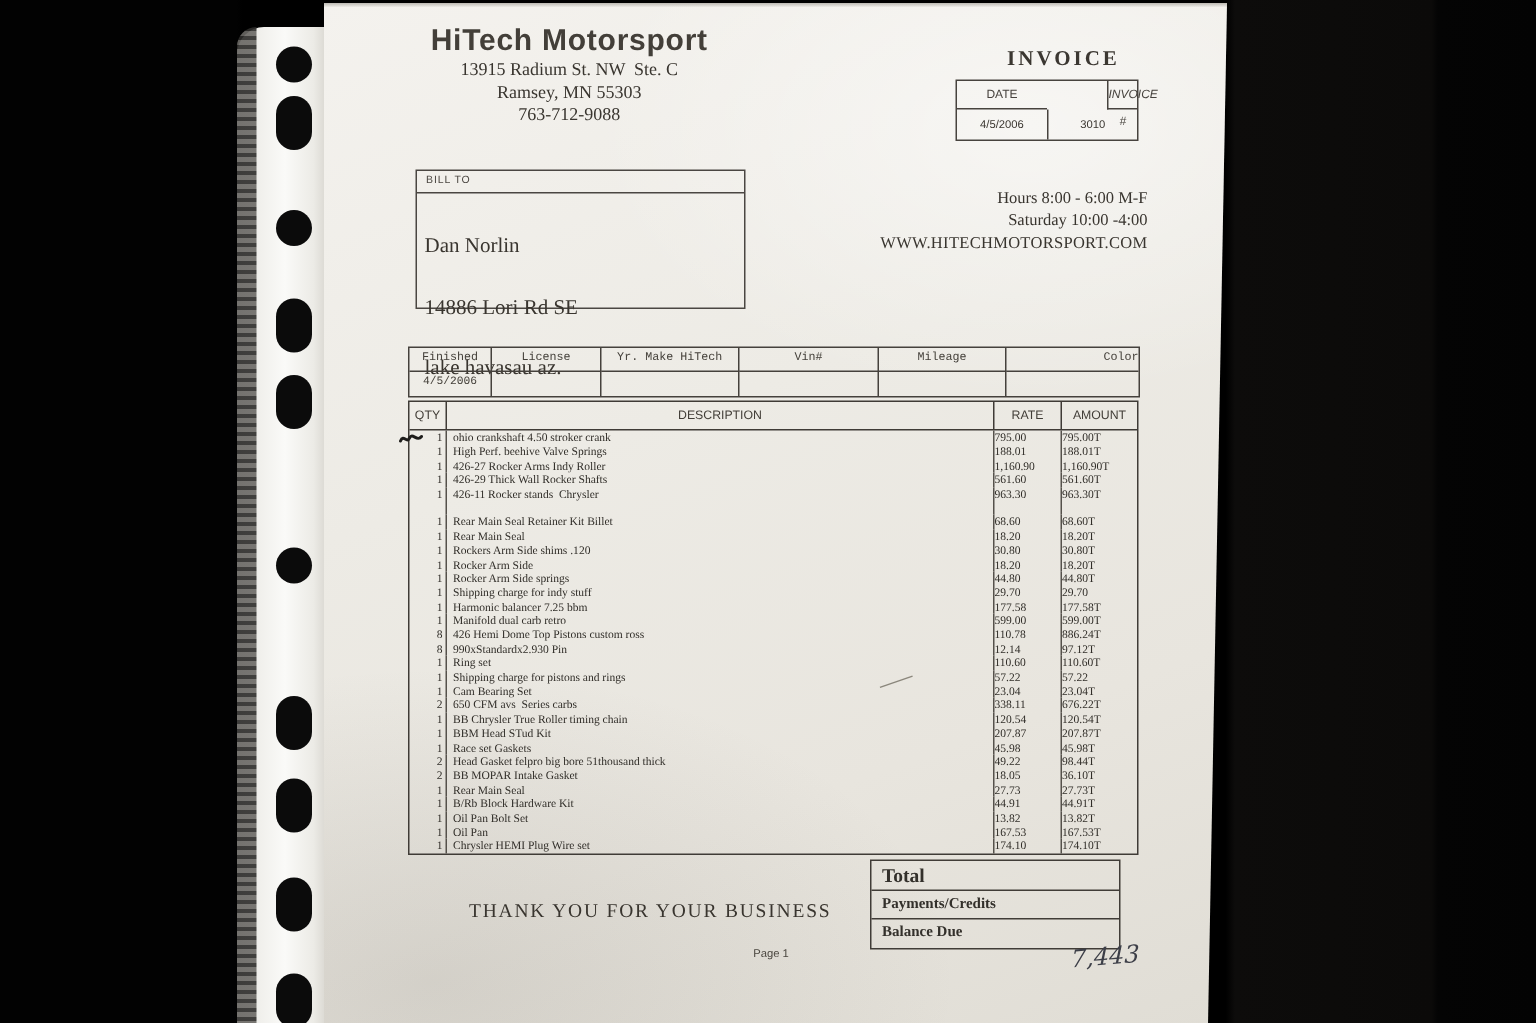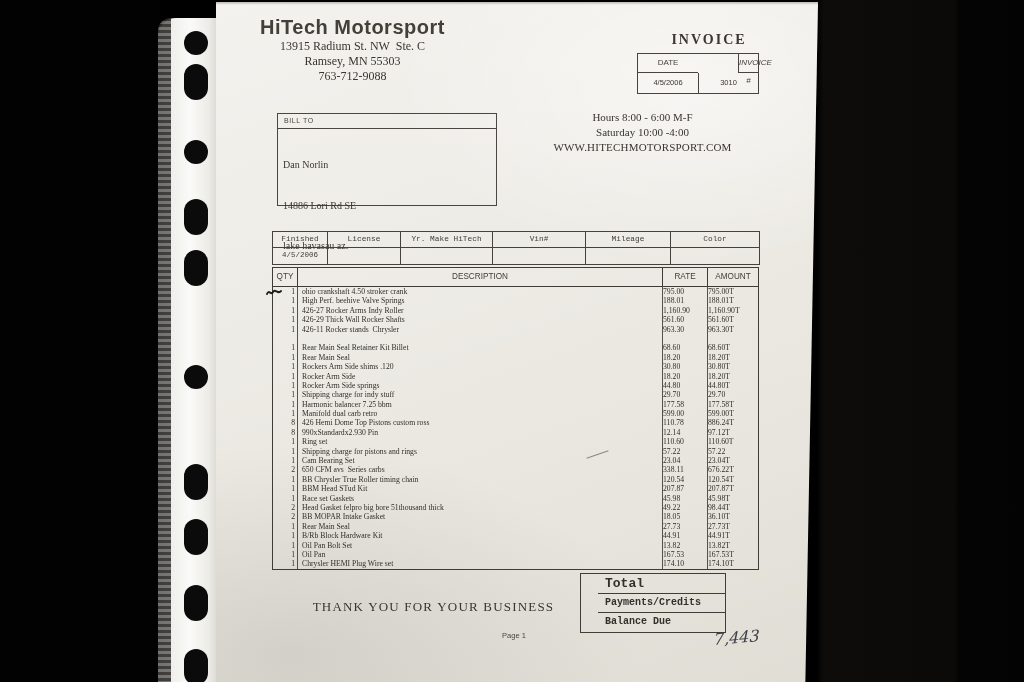--- a/index.html
+++ b/index.html
@@ -44,43 +44,43 @@
   .addr { font-size:12px; line-height:15px; white-space:pre; }
   .invoice-title { font-weight:bold; font-size:14px; letter-spacing:2px; color:#3b3731; }
   .meta-table { border:1.4px solid #47433e; display:grid; grid-template-columns:60px 60px; font-family:"Liberation Sans",sans-serif; }
   .meta-table .cell { height:19px; line-height:18px; text-align:center; font-size:8px; color:#47433e; border-bottom:1px solid #47433e; }
   .meta-table .cell.c2, .meta-table .val.c2 { border-left:1px solid #47433e; }
   .meta-table .val { height:20px; line-height:20px; text-align:center; font-size:7.5px; color:#3b3731; }
   .meta-inv-label { font-style: italic; margin-left: 40px; }
   
   .billto { border:1.2px solid #4a4642; width:220px; height:93px; }
   .billto-label { height:15px; border-bottom:1px solid #4a4642; font-family:"Liberation Sans",sans-serif; font-size:7px; letter-spacing:.6px; padding:3px 0 0 6px; color:#4a4641; }
-  .billto-lines { padding:2px 0 0 5px; font-size:10px; line-height:13.5px; white-space:pre; }
+  .billto-lines { padding:2px 0 0 5px; font-size:14px; line-height:13.5px; white-space:pre; }
   .hours { font-size:11px; line-height:14.8px; }
   .hours .site { letter-spacing:.2px; }
   
   .vehicle { border:1px solid #45413c; width:488px; font-family:"Liberation Sans",sans-serif; }
   .vrow { display:grid; grid-template-columns:55px 73px 92px 93px 85px 88px; }
   .vrow > span { height:16px; line-height:15px; text-align:center; font-size:7.8px; color:#44403a; border-right:1px solid #45413c; overflow:hidden;font-family:Liberation Mono, monospace; }
-  .vrow > span:last-child { border-right:none; }
+  .vrow > span:last-child { border-right:none;text-align:right; }
   .vrow.hd > span { border-bottom:1px solid #45413c; }
   .vrow.vals > span { font-size:7.5px; }
   
   .items { border:1px solid #3f3b36; width:487px; }
   .ihead { display:grid; grid-template-columns:25px 365px 45px 50px; height:19px; border-bottom:1px solid #3f3b36; font-family:"Liberation Sans",sans-serif; }
   .ihead > span { line-height:18px; text-align:center; font-size:8.2px; color:#413d37; border-right:1px solid #3f3b36; }
   .ihead > span:last-child { border-right:none; }
   .irow { display:grid; grid-template-columns:25px 365px 45px 50px; height:9.4px; font:7.7px/9.4px "Liberation Serif",serif; color:#312e29; }
   .irow > span { overflow:hidden; white-space:pre; }
   .c-qty  { border-right:1px solid #55514b; text-align:right; padding-right:2px; }
   .c-desc { border-right:1px solid #55514b; padding-left:4px; }
   .c-rate { border-right:1px solid #55514b; text-align:left; padding-right:3px; }
   .c-amt  { text-align:left; padding-right:3px; }
   
-  .totals { border:1.3px solid #403c37; width:146px; font-family:Liberation Mono, monospace;padding-left:17px; }
+  .totals { border:1.3px solid #403c37; width:167px; font-family:Liberation Serif, serif; }
   .trow { border-bottom:1px solid #403c37; padding-left:7px; color:#33302b; font-weight:bold; }
   .trow:last-child { border-bottom:none; }
   .trow.big { height:20px; line-height:19px; font-size:13px; }
   .trow.sm  { height:19px; line-height:18px; font-size:10px; }
   .thanks { font-size:13px; letter-spacing:1.2px; }
   .pagenum { font-family:"Liberation Sans",sans-serif; font-size:7.5px; color:#4a463f; }
   .handwritten { font-family:"DejaVu Serif",serif; font-style:italic; font-size:16px; color:#3d3f48; transform:rotate(-5deg) skewX(-6deg); }
   .penmark { width:23px; height:0; border-top:1.2px solid #8b877c; transform:rotate(-19deg); }
 </style>
 </head>
@@ -97,21 +97,21 @@
     <div class="hole oval" style="top:232px"></div>
     <div class="hole round" style="top:347px"></div>
     <div class="hole oval" style="top:446px"></div>
     <div class="hole oval" style="top:501px"></div>
     <div class="hole oval" style="top:567px"></div>
     <div class="hole oval" style="top:631px"></div>
   </div>
 
   <div class="paper">
 
-    <div class="abs ctr" style="left:14px; top:14px; width:245px;">
+    <div class="abs ctr" style="left:41px; top:14px; width:245px;">
       <div class="company-name">HiTech Motorsport</div>
       <div class="addr">13915 Radium St. NW  Ste. C</div>
       <div class="addr">Ramsey, MN 55303</div>
       <div class="addr">763-712-9088</div>
     </div>
 
     <div class="abs ctr invoice-title" style="left:428px; top:30px; width:130px;">INVOICE</div>
     <div class="abs meta-table" style="left:421px; top:51px;">
       <span class="cell c1">DATE</span>
       <span class="cell c2 meta-inv-label">INVOICE #</span>
@@ -121,21 +121,21 @@
 
     <div class="abs billto" style="left:61px; top:111px;">
       <div class="billto-label">BILL TO</div>
       <div class="billto-lines">
         <div>Dan Norlin</div>
         <div>14886 Lori Rd SE</div>
         <div>lake havasau az.</div>
       </div>
     </div>
 
-    <div class="abs ctr hours" style="left:304px; top:108px; width:245px;">
+    <div class="abs ctr hours" style="left:304px; top:123px; width:245px;text-align:right;">
       <div>Hours 8:00 - 6:00 M-F</div>
       <div>Saturday 10:00 -4:00</div>
       <div class="site">WWW.HITECHMOTORSPORT.COM</div>
     </div>
 
     <div class="abs vehicle" style="left:56px; top:229px;">
       <div class="vrow hd">
         <span>Finished Date</span>
         <span>License</span>
         <span>Yr. Make HiTech</span>

